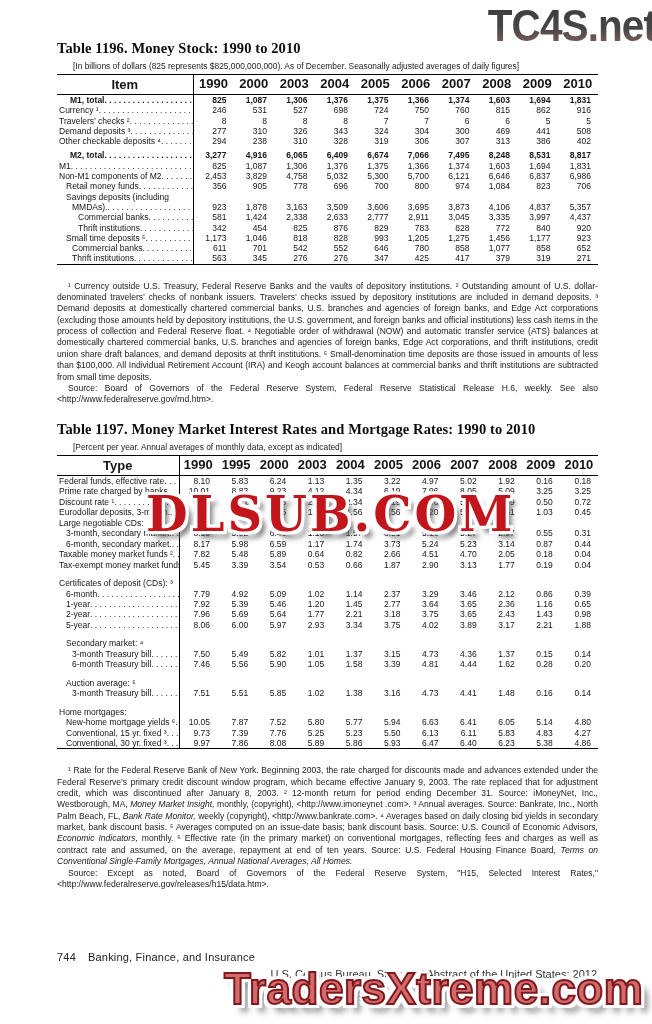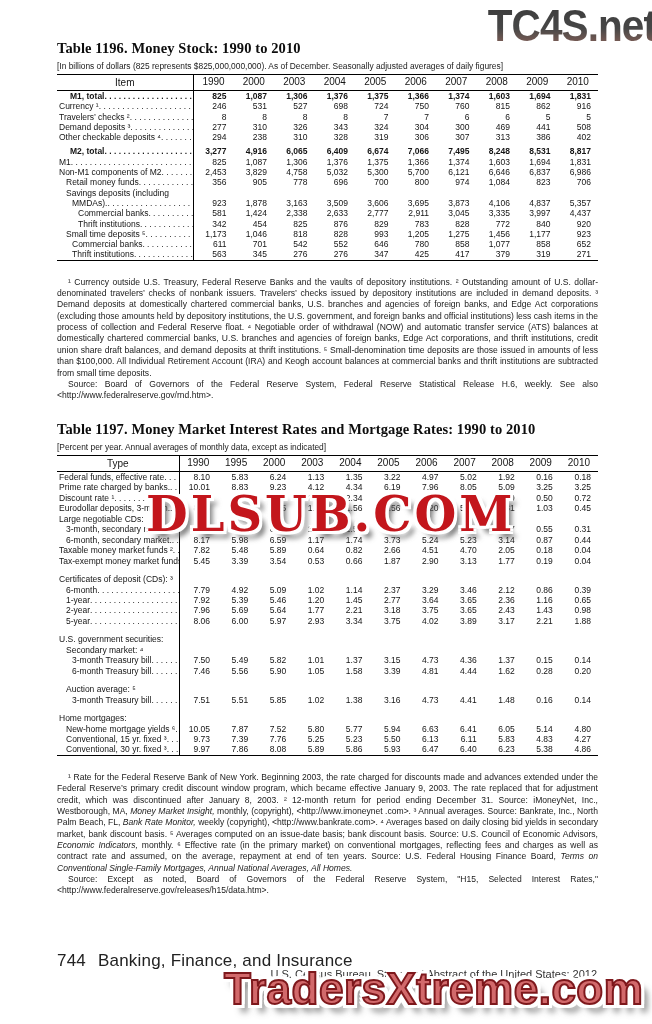--- a/index.html
+++ b/index.html
@@ -6,28 +6,28 @@
   .page{position:relative;width:652px;height:1024px;background:#ffffff;overflow:hidden;
         font-family:"Liberation Sans",sans-serif;color:#141414;}
 
   
   .sec{position:absolute;left:57px;width:541px;}
   #sec1196{top:40px;}
   #sec1197{top:421px;}
 
   .tbl-title{font-family:"Liberation Serif",serif;font-weight:bold;font-size:14.5px;
              letter-spacing:0.1px;margin:0 0 4px 0;color:#0d0d0d;}
-  .tbl-note{font-size:8.4px;margin:0 0 3px 0;color:#1a1a1a;}
+  .tbl-note{font-size:8.4px;margin:0 0 3px 16px;color:#1a1a1a;}
 
   
   table.stat{border-collapse:collapse;width:100%;table-layout:fixed;
              border-top:1.4px solid #000;border-bottom:1.4px solid #000;
              font-size:8.5px;color:#141414;}
-  table.stat th{font-weight:normal;border-bottom:1px solid #000;padding:2px 0 2px 0;
-                font-size:10px;}
+  table.stat th{font-weight:bold;border-bottom:1px solid #000;padding:2px 0 2px 0;
+                font-size:13px;}
   table.stat th.lblcol{border-right:1px solid #000;}
   table.stat td{padding:0;}
   table.stat td.lblcol{border-right:1px solid #000;}
   #t1196 td,#t1196 th.year{line-height:10.3px;}
   #t1197 td,#t1197 th.year{line-height:10.45px;}
   td.val{text-align:right;padding-right:7px !important;white-space:nowrap;}
   th.year{text-align:center;}
   tr.spacer-sm td{height:4px;}
   tr.spacer-lg td{height:8px;}
   .boldrow{font-weight:bold;}
@@ -36,21 +36,21 @@
   .lbl .dots{flex:1;overflow:hidden;white-space:nowrap;color:#141414;}
   .lbl .dots::after{content:" . . . . . . . . . . . . . . . . . . . . . . . . . . . . . . . . . . .";}
   .ind0{padding-left:2px;} .ind1{padding-left:9px;} .ind2{padding-left:15px;} .ind3{padding-left:21px;}
   .indB{padding-left:13px;}
 
   
   .footnotes{margin-top:16px;font-size:8.55px;line-height:11.35px;text-align:justify;color:#1a1a1a;}
   .footnotes p{margin:0;text-indent:11px;}
 
   
-  .pagefooter{position:absolute;left:57px;top:951px;font-size:17px;color:#222;
+  .pagefooter{position:absolute;left:57px;top:951px;font-size:11px;color:#222;
               letter-spacing:0.2px;}
   .pagefooter .pgnum{margin-right:12px;}
   .census{position:absolute;right:55px;top:968px;font-size:11px;color:#333;}
 
   
   .wm{position:absolute;font-weight:bold;white-space:nowrap;pointer-events:auto;}
   .wm-top{top:0px;right:-4px;font-size:45px;letter-spacing:-1px;
           font-family:"Liberation Sans",sans-serif;
           transform:scaleX(0.9);transform-origin:100% 0;
           background:linear-gradient(to bottom,#2f2f2f 15%,#3a3a3a 55%,#7c554b 88%,#8f6156 100%);
@@ -681,28 +681,20 @@
             <td class="val">3.17</td>
             <td class="val">2.21</td>
             <td class="val">1.88</td>
           </tr>
           <tr class="spacer-lg">
             <td class="lblcol"></td>
             <td colspan="11"></td>
           </tr>
           <tr>
             <td class="lblcol">
-              <div class="lbl ind0">
-                <span class="txt">U.S. government securities:</span>
-              </div>
-            </td>
-            <td colspan="11"></td>
-          </tr>
-          <tr>
-            <td class="lblcol">
               <div class="lbl ind1">
                 <span class="txt">Secondary market: ⁴</span>
               </div>
             </td>
             <td colspan="11"></td>
           </tr>
           <tr>
             <td class="lblcol">
               <div class="lbl ind2">
                 <span class="txt">3-month Treasury bill</span>

